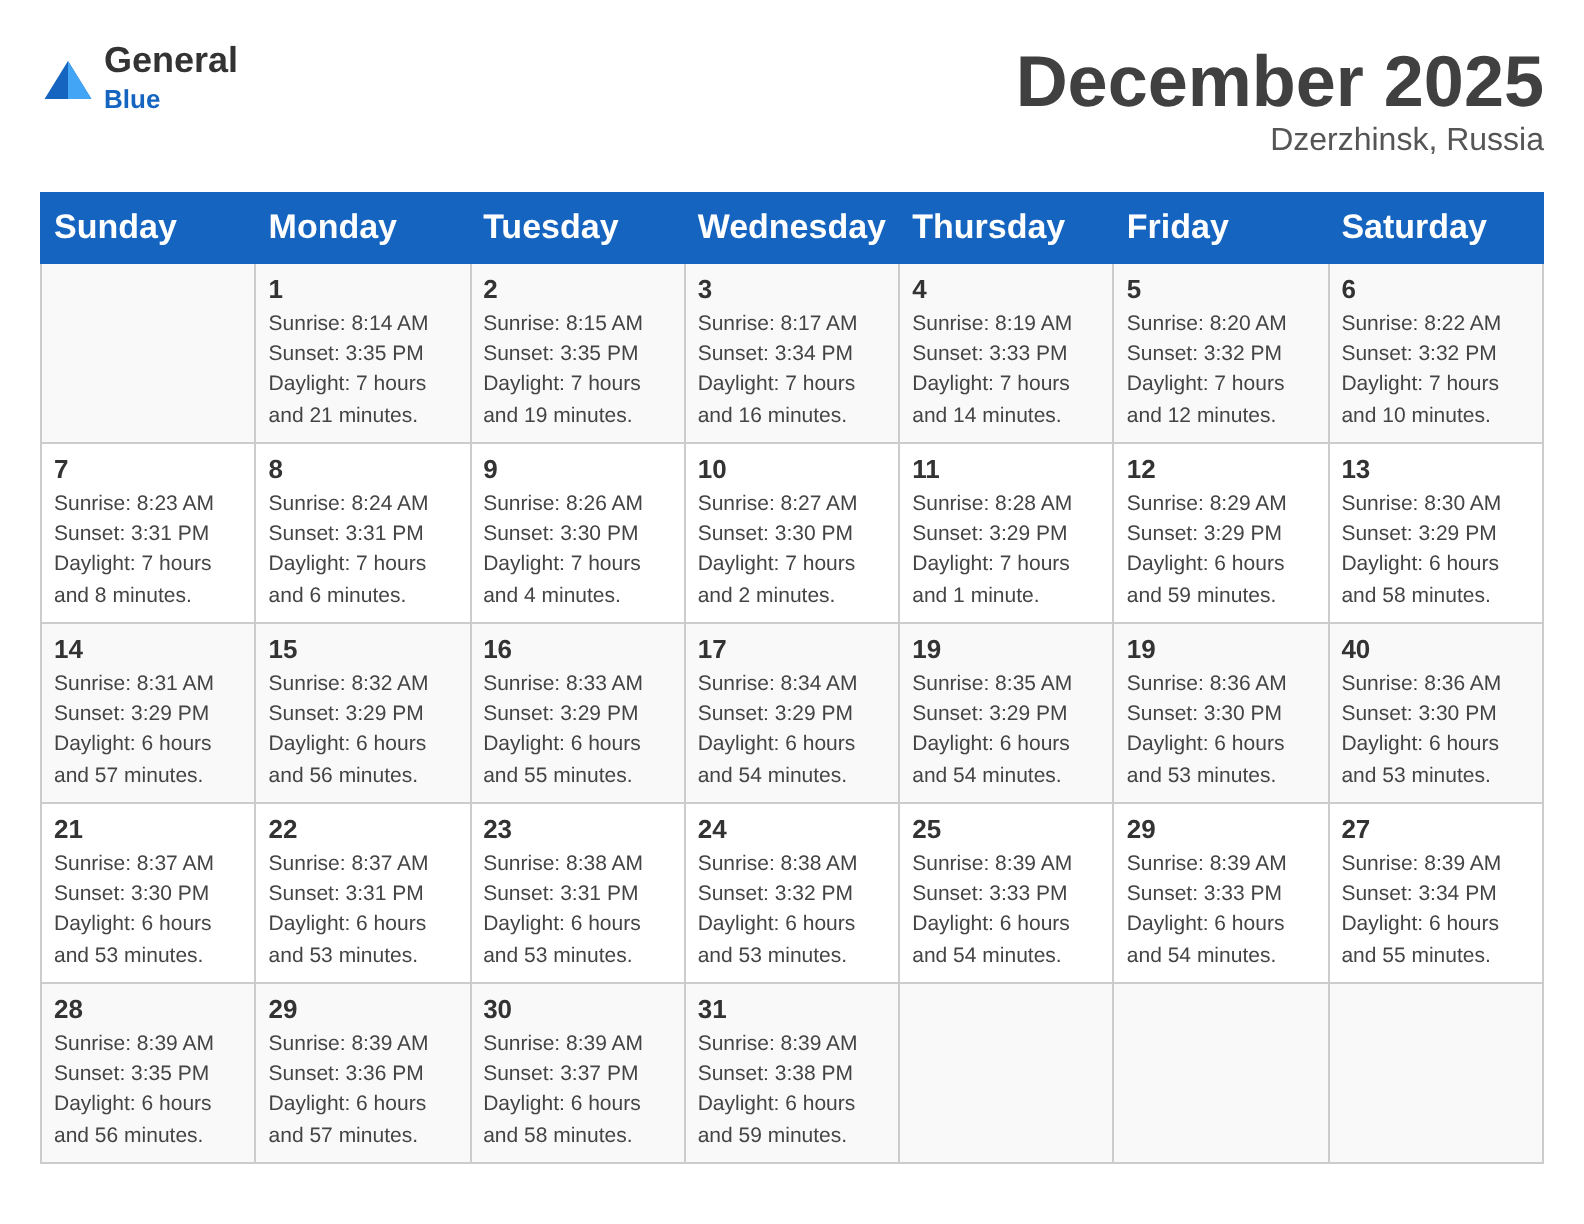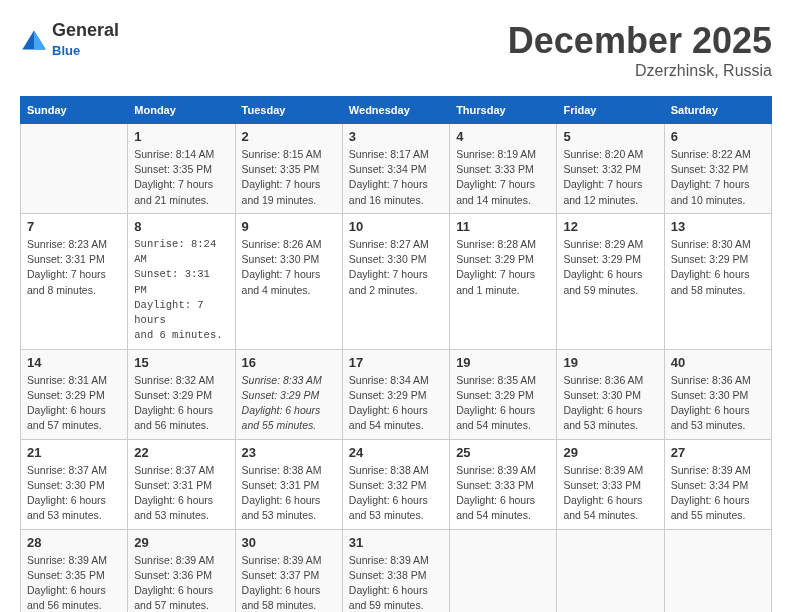--- a/index.html
+++ b/index.html
@@ -38,21 +38,21 @@
       color: #555;
     }
     table {
       width: 100%;
       border-collapse: collapse;
       border: 1px solid #ccc;
     }
     thead tr th {
       background-color: #1565C0;
       color: white;
-      font-size: 11px;
+      font-size: 17px;
       font-weight: bold;
       padding: 7px 6px;
       border: 1px solid #1565C0;
       text-align: left;
     }
     tbody tr td {
       border: 1px solid #ccc;
       vertical-align: top;
       padding: 5px 6px;
       font-size: 11px;
@@ -163,21 +163,21 @@
       <tr>
         <td>
           <span class="day-num">7</span>
           <div class="cell-info" style="white-space: pre-line;">Sunrise: 8:23 AM
 Sunset: 3:31 PM
 Daylight: 7 hours
 and 8 minutes.</div>
         </td>
         <td>
           <span class="day-num">8</span>
-          <div class="cell-info" style="white-space: pre-line; font-family: Liberation Mono, monospace;">Sunrise: 8:24 AM
+          <div class="cell-info" style="white-space: pre-line;">Sunrise: 8:24 AM
 Sunset: 3:31 PM
 Daylight: 7 hours
 and 6 minutes.</div>
         </td>
         <td>
           <span class="day-num">9</span>
           <div class="cell-info" style="white-space: pre-line;">Sunrise: 8:26 AM
 Sunset: 3:30 PM
 Daylight: 7 hours
 and 4 minutes.</div>
@@ -221,21 +221,21 @@
         </td>
         <td>
           <span class="day-num">15</span>
           <div class="cell-info" style="white-space: pre-line;">Sunrise: 8:32 AM
 Sunset: 3:29 PM
 Daylight: 6 hours
 and 56 minutes.</div>
         </td>
         <td>
           <span class="day-num">16</span>
-          <div class="cell-info" style="white-space: pre-line; font-style: italic;">Sunrise: 8:33 AM
+          <div class="cell-info" style="white-space: pre-line;">Sunrise: 8:33 AM
 Sunset: 3:29 PM
 Daylight: 6 hours
 and 55 minutes.</div>
         </td>
         <td>
           <span class="day-num">17</span>
           <div class="cell-info" style="white-space: pre-line;">Sunrise: 8:34 AM
 Sunset: 3:29 PM
 Daylight: 6 hours
 and 54 minutes.</div>

